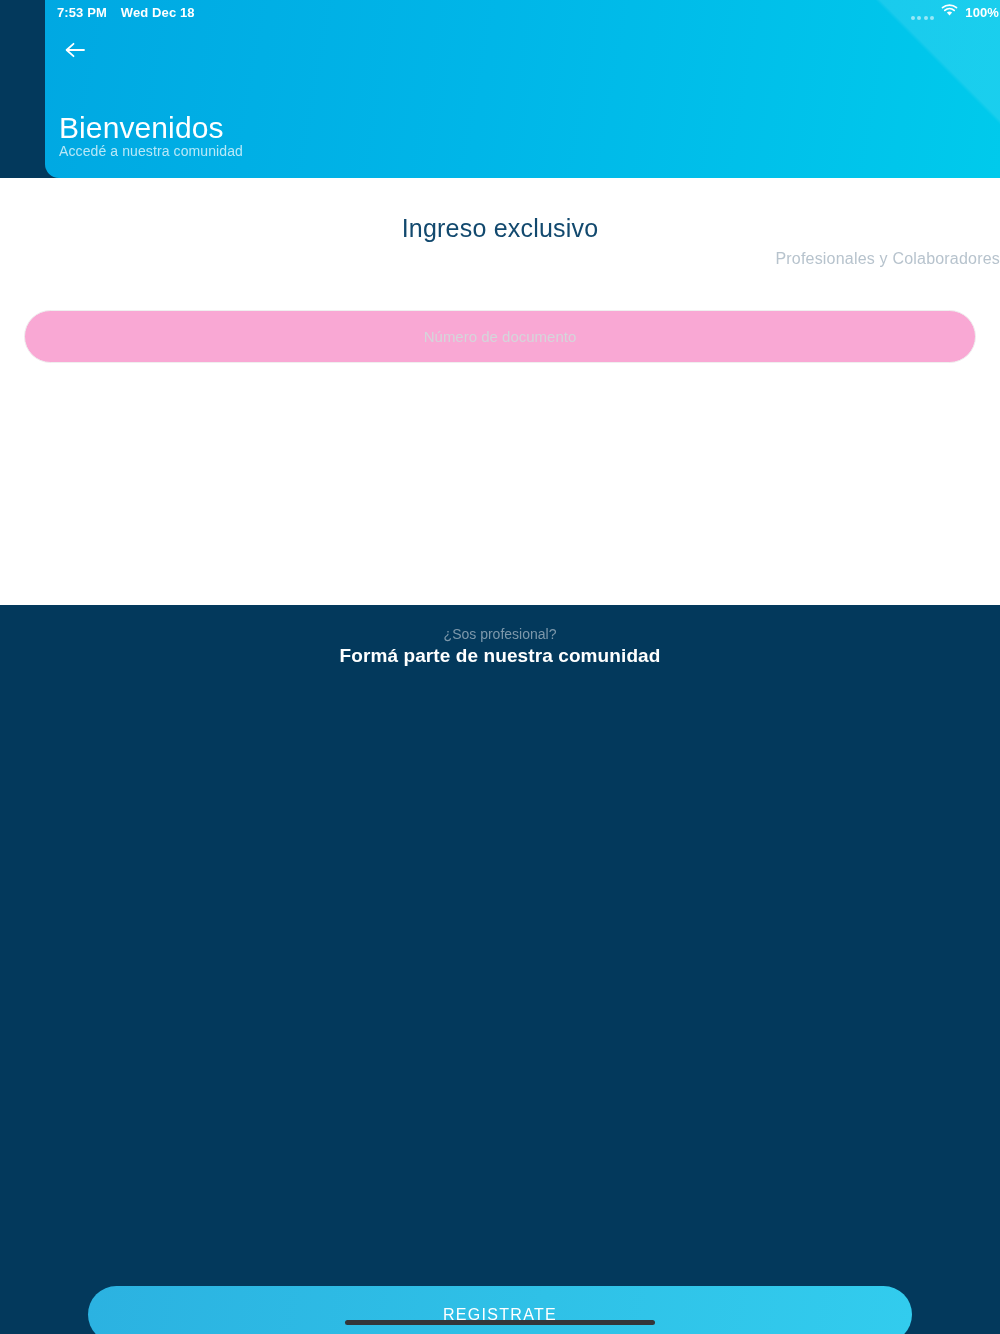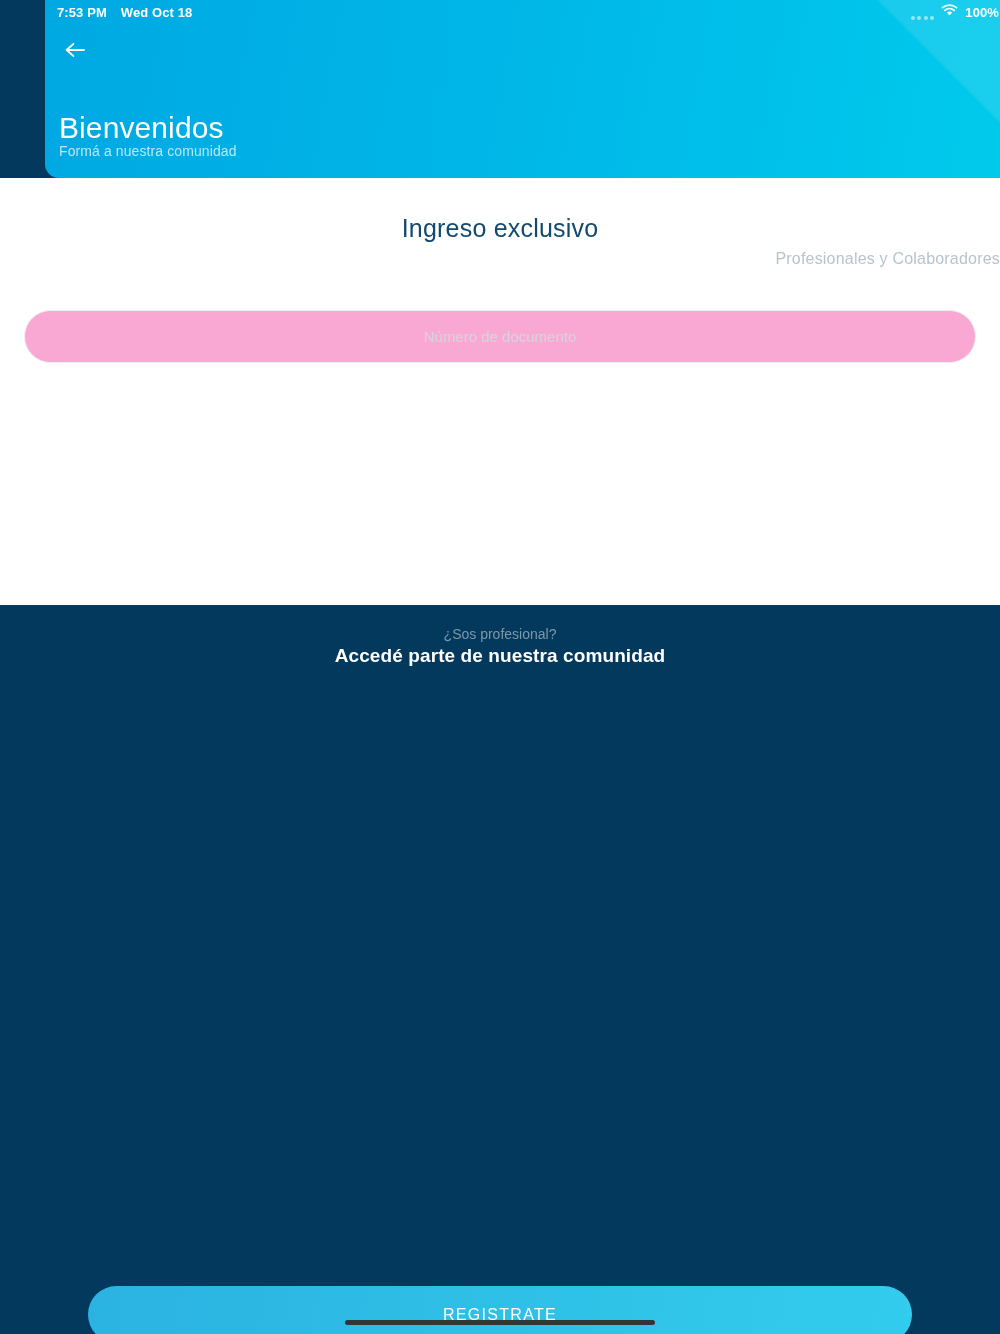--- a/index.html
+++ b/index.html
@@ -233,21 +233,21 @@
 <body>
 
 <div id="screen">
 
   <div id="header">
     <div id="header-sheen"></div>
 
     <div id="statusbar">
       <div class="status-left">
         <span>7:53 PM</span>
-        <span>Wed Oct 18</span>
+        <span>Wed Dec 18</span>
       </div>
       <div class="status-right">
         <span class="dots">
           <i></i>
             <i></i>
             <i></i>
             <i></i>
         </span>
         <span>
           <svg width="17" height="13" viewBox="0 0 17 13">
@@ -266,37 +266,37 @@
     <div id="back-btn">
       <span>
         <svg width="24" height="20" viewBox="0 0 24 20">
           <path d="M21 10 H4 M10.5 3.8 L3.6 10 L10.5 16.2" stroke="#ffffff" stroke-width="1.8" fill="none" stroke-linecap="round" stroke-linejoin="round"></path>
         </svg>
       </span>
     </div>
 
     <div id="header-titles">
       <div id="welcome-title">Bienvenidos</div>
-      <div id="welcome-sub">Formá a nuestra comunidad</div>
+      <div id="welcome-sub">Accedé a nuestra comunidad</div>
     </div>
   </div>
 
   <div id="login-panel">
     <div id="login-title">Ingreso exclusivo</div>
     <div id="login-subtitle">Profesionales y Colaboradores</div>
 
     <input id="doc-field" class="field" type="text" placeholder="Número de documento" style="">
 
 
     <button id="login-button">INGRESÁ</button>
 
     <div id="forgot-link">¿Olvidó su contaseña? Restablecela</div>
   </div>
 
   <div id="register-panel">
     <div id="register-kicker">¿Sos profesional?</div>
-    <div id="register-headline">Accedé parte de nuestra comunidad</div>
+    <div id="register-headline">Formá parte de nuestra comunidad</div>
     <button id="register-button">REGISTRATE</button>
   </div>
 
   <div id="home-indicator"></div>
 
 </div>
 
 </body></html>

